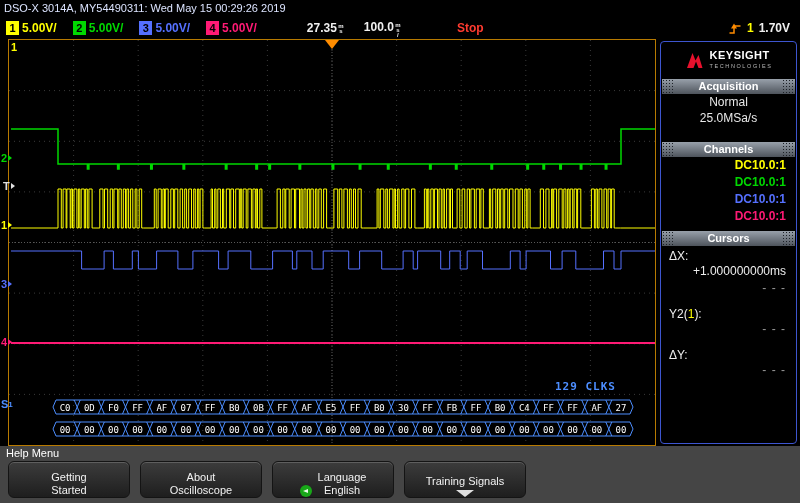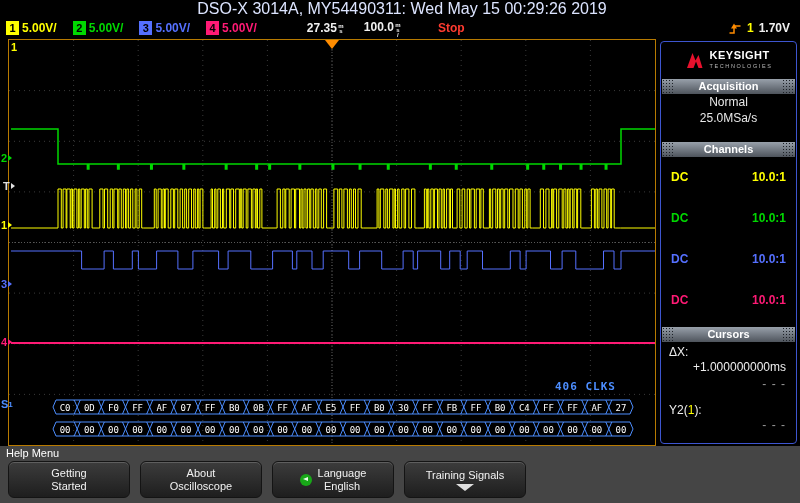--- a/index.html
+++ b/index.html
@@ -1,34 +1,34 @@
 <!DOCTYPE html>
 <html style="--ch1: #ffff00; --ch2: #00d800; --ch3: #5570ff; --ch4: #ff1a75; --bus: #4d8eff; --stop: #ff3b30; --trigger: #ff8c00; --brand: #e8112d;"><head>
 <meta charset="utf-8">
 <style>
   html,body{margin:0;padding:0;background:#000;}
   .screen{position:relative;width:800px;height:503px;background:#000;overflow:hidden;
           font-family:"Liberation Sans", sans-serif;-webkit-font-smoothing:none;}
 
   
   .title-bar{position:absolute;left:0;top:0;width:100%;height:17px;color:#dce4ff;
-             font-size:16px;line-height:17px;padding-left:4px;box-sizing:border-box;text-align:center;}
+             font-size:11px;line-height:17px;padding-left:4px;box-sizing:border-box;}
   .settings-bar{position:absolute;left:0;top:17px;width:100%;height:22px;display:flex;
                 align-items:center;font-size:12px;font-weight:bold;box-sizing:border-box;padding:0 6px;}
   .ch-group{display:flex;align-items:center;margin-right:16px;}
   .ch-badge{display:inline-block;width:13px;height:14px;line-height:14px;text-align:center;
             color:#000;font-size:11px;font-weight:bold;margin-right:3px;}
   .badge1{background:var(--ch1);} .badge2{background:var(--ch2);}
   .badge3{background:var(--ch3);} .badge4{background:var(--ch4);}
   .c1{color:var(--ch1);} .c2{color:var(--ch2);} .c3{color:var(--ch3);} .c4{color:var(--ch4);}
   .white{color:#f0f0f0;}
   .vunit{display:inline-block;writing-mode:vertical-lr;text-orientation:upright;
          font-size:6px;line-height:6px;letter-spacing:-1px;vertical-align:top;margin:2px 0 0 1px;font-weight:bold;}
   .delay{margin-left:34px;} .tbase{margin-left:20px;}
-  .stop{margin-left:37px;color:var(--stop);}
+  .stop{margin-left:56px;color:var(--stop);}
   .trig-group{margin-left:auto;display:flex;align-items:center;gap:5px;padding-right:4px;}
 
   
   .scope{position:absolute;left:8px;top:39px;width:648px;height:407px;border:1px solid #b87a00;
          box-sizing:border-box;background:#000;}
   .clks{position:absolute;left:546px;top:340px;color:var(--bus);font-family:"DejaVu Sans Mono",monospace;
         font-size:11px;font-weight:bold;letter-spacing:1px;}
   .mk{position:absolute;display:flex;align-items:center;font-size:11px;font-weight:bold;z-index:5;}
   .gnd{display:inline-block;width:0;height:0;border-left:4px solid currentColor;
        border-top:3px solid transparent;border-bottom:3px solid transparent;margin-left:1px;}
@@ -41,34 +41,34 @@
   .brand-txt{display:flex;flex-direction:column;line-height:11px;}
   .brand-name{color:#fff;font-size:11px;font-weight:bold;letter-spacing:.5px;}
   .brand-sub{color:#b8b8b8;font-size:5.5px;letter-spacing:1.6px;}
   .sec-header{height:15px;margin:0 1px;display:flex;align-items:stretch;
               background:linear-gradient(180deg,#98a0aa,#4e545c);}
   .sec-header .dots{width:13px;background-image:radial-gradient(circle,#1c2026 32%,transparent 34%);
                     background-size:3px 3px;}
   .sec-header .t{flex:1;text-align:center;color:#fff;font-size:11px;font-weight:bold;line-height:15px;}
   .sb-center{text-align:center;color:#e8e8e8;font-size:12px;line-height:16px;}
   .sb-gap{height:16px;} .sb-gap-sm{height:6px;}
-  .ch-row{display:flex;justify-content:space-between;padding:12px 10px;font-size:12px;
+  .ch-row{display:flex;justify-content:flex-end;padding:0 10px;font-size:12px;
           font-weight:bold;line-height:17px;}
   .cur-label{padding:3px 8px 0;font-size:12px;color:#eee;}
   .cur-value{padding:1px 10px 2px;text-align:right;font-size:12px;color:#eee;}
   .cur-dash{color:#999;letter-spacing:1px;}
   .mt6{margin-top:7px;}
 
   
   .help{position:absolute;left:0;top:446px;width:100%;height:57px;background:#454545;}
   .help-title{position:absolute;left:6px;top:0px;color:#fff;font-size:11px;line-height:15px;}
   .softkey{position:absolute;top:15px;width:122px;height:37px;border-radius:6px;
            background:linear-gradient(180deg,#3c3c3c,#1e1e1e);border:1px solid #141414;
            box-shadow:inset 0 1px 0 rgba(255,255,255,.18);box-sizing:border-box;
-           display:flex;align-items:center;justify-content:center;gap:6px;cursor:pointer;}
+           display:flex;align-items:flex-end;justify-content:center;gap:6px;cursor:pointer;}
   .sk-lines{display:flex;flex-direction:column;align-items:center;color:#f2f2f2;
             font-size:11px;line-height:13px;}
   .back-ico{width:12px;height:12px;border-radius:50%;background:#18a818;position:relative;flex:0 0 auto;}
   .back-ico::after{content:"";position:absolute;left:3px;top:3.5px;width:0;height:0;
                    border-right:5px solid #eafbea;border-top:2.5px solid transparent;
                    border-bottom:2.5px solid transparent;}
   .dn-arrow{width:0;height:0;border-left:9px solid transparent;border-right:9px solid transparent;
             border-top:7px solid #e0e0e0;margin:2px auto 0;}
 </style>
 </head>
@@ -189,21 +189,21 @@
           <text x="442.8" y="392.5" fill="#ffffff" font-size="9px" text-anchor="middle" font-family="DejaVu Sans Mono, monospace">00</text>
           <text x="466.9" y="392.5" fill="#ffffff" font-size="9px" text-anchor="middle" font-family="DejaVu Sans Mono, monospace">00</text>
           <text x="491.1" y="392.5" fill="#ffffff" font-size="9px" text-anchor="middle" font-family="DejaVu Sans Mono, monospace">00</text>
           <text x="515.3" y="392.5" fill="#ffffff" font-size="9px" text-anchor="middle" font-family="DejaVu Sans Mono, monospace">00</text>
           <text x="539.4" y="392.5" fill="#ffffff" font-size="9px" text-anchor="middle" font-family="DejaVu Sans Mono, monospace">00</text>
           <text x="563.6" y="392.5" fill="#ffffff" font-size="9px" text-anchor="middle" font-family="DejaVu Sans Mono, monospace">00</text>
           <text x="587.8" y="392.5" fill="#ffffff" font-size="9px" text-anchor="middle" font-family="DejaVu Sans Mono, monospace">00</text>
           <text x="611.9" y="392.5" fill="#ffffff" font-size="9px" text-anchor="middle" font-family="DejaVu Sans Mono, monospace">00</text>
         </g>
     </svg>
-    <span class="clks">406 CLKS</span>
+    <span class="clks">129 CLKS</span>
   </div>
 
   <span class="mk c1" style="left:11px;top:41px;">
       <span>1</span>
     </span>
   <span class="mk c2" style="left:1px;top:152px;">
       <span>2</span>
       <i class="gnd"></i>
     </span>
   <span class="mk" style="left:3px;top:180px;color:#e0e0e0;">

